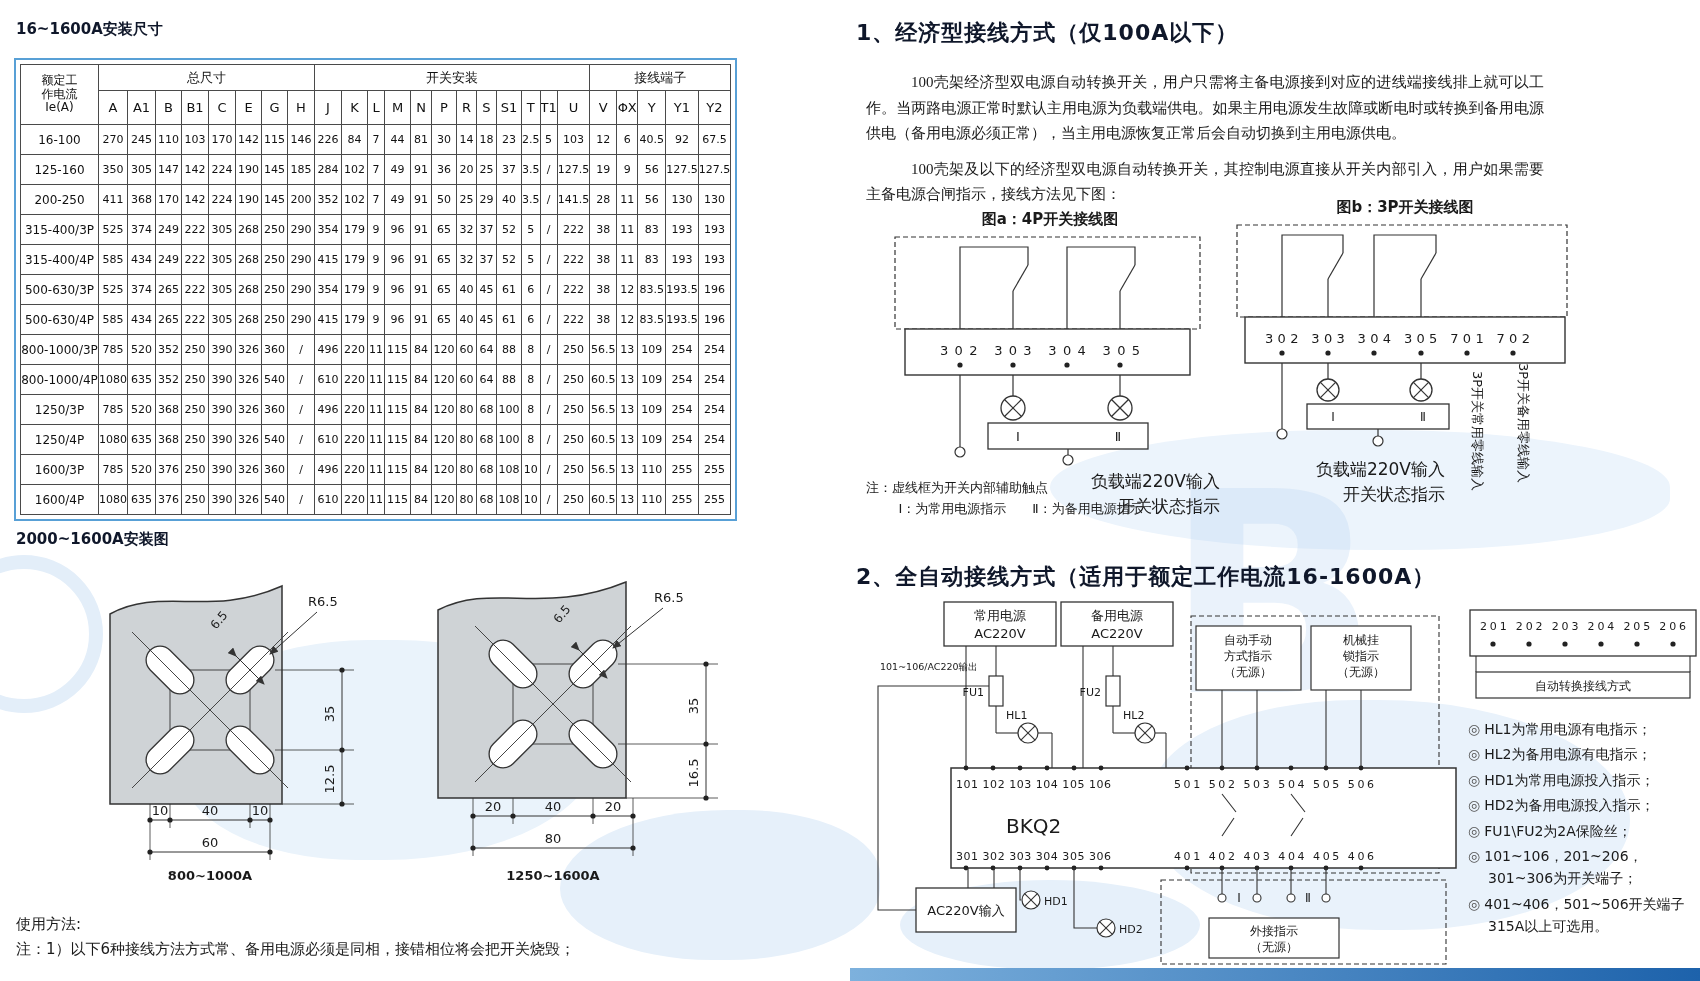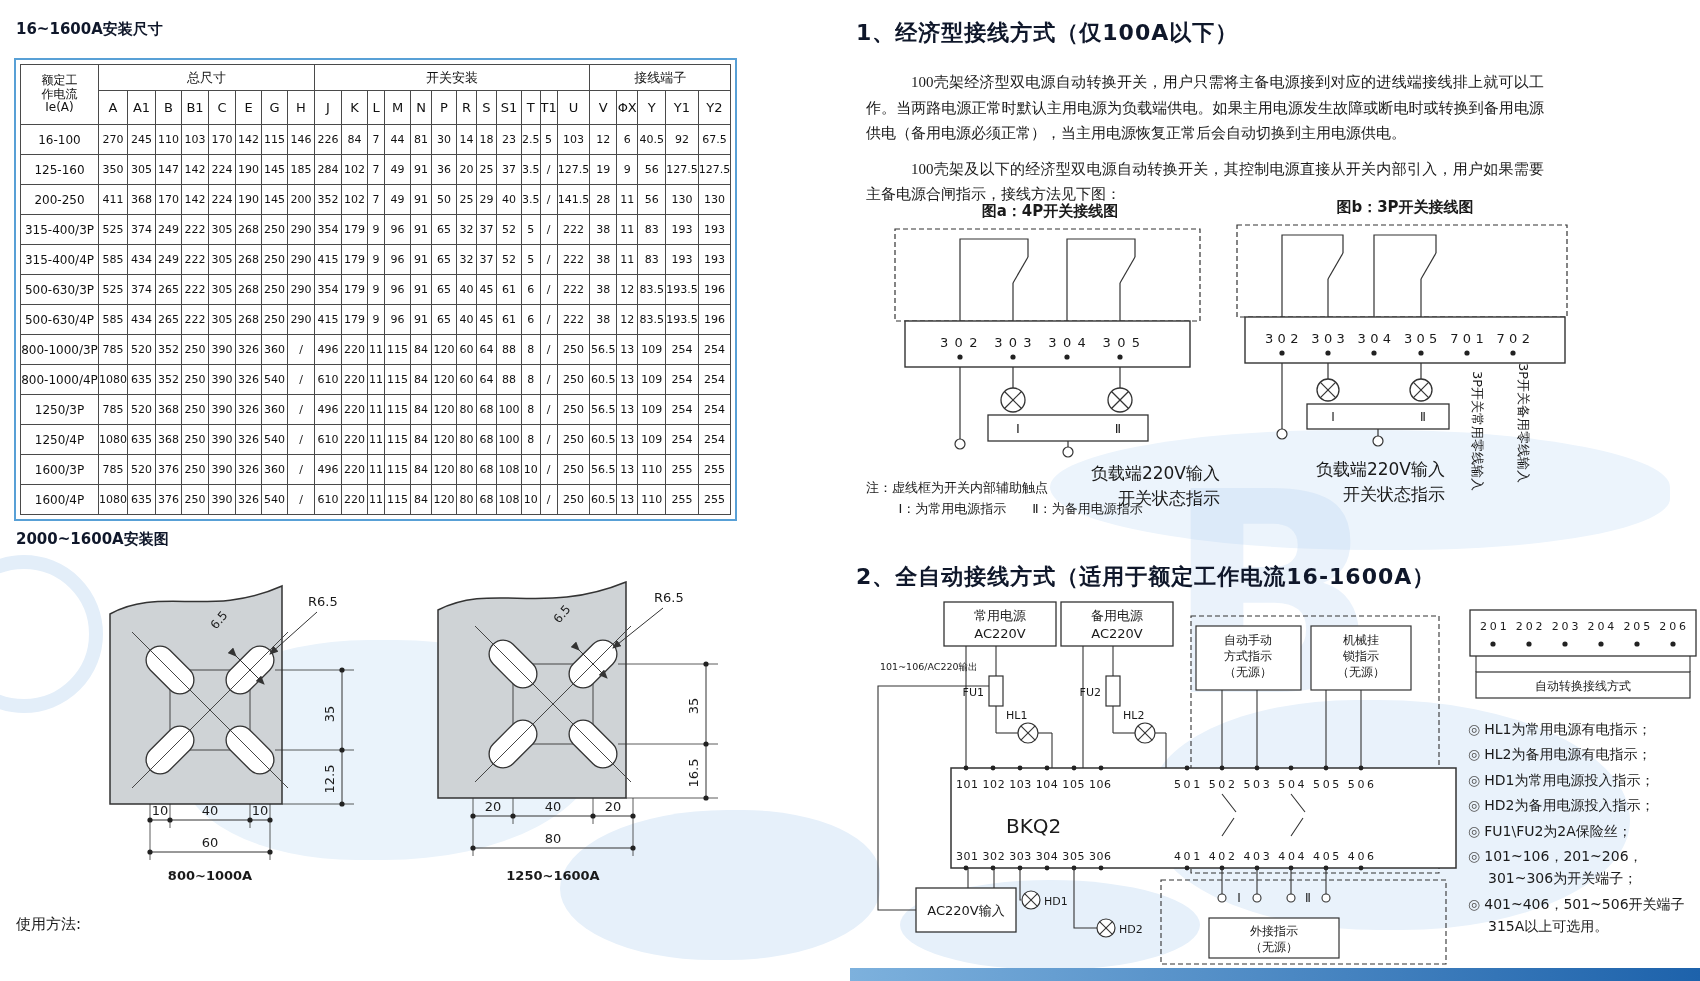--- a/index.html
+++ b/index.html
@@ -607,30 +607,31 @@
     <circle cx="298" cy="112" r="2.6" fill="#222"></circle>
       <circle cx="298" cy="192" r="2.6" fill="#222"></circle>
       <circle cx="298" cy="246" r="2.6" fill="#222"></circle>
     <text x="290" y="154" class="sv13" text-anchor="middle" transform="rotate(-90 290 154)">35</text>
     <text x="290" y="221" class="sv13" text-anchor="middle" transform="rotate(-90 290 221)">16.5</text>
     <text x="145" y="328" class="sv13 svb" text-anchor="middle">1250~1600A</text>
   </svg>
 
   <div class="layer usage" style="left:16px;top:912px;width:745px;">
     <p>使用方法:</p>
+    <p>注：1）以下6种接线方法方式常、备用电源必须是同相，接错相位将会把开关烧毁；</p>
   </div>
 
   <div class="layer blue-head h-big" style="left:856px;top:18px;">1、经济型接线方式（仅100A以下）</div>
 
   <div class="layer para" style="left:856px;top:60px;width:698px;">
     <p>100壳架经济型双电源自动转换开关，用户只需将主备电源接到对应的进线端接线排上就可以工作。当两路电源正常时默认主用电源为负载端供电。如果主用电源发生故障或断电时或转换到备用电源供电（备用电源必须正常），当主用电源恢复正常后会自动切换到主用电源供电。</p>
     <p>100壳架及以下的经济型双电源自动转换开关，其控制电源直接从开关内部引入，用户如果需要主备电源合闸指示，接线方法见下图：</p>
   </div>
 
-  <div class="layer" style="left:880px;top:202px;width:340px;">
+  <div class="layer" style="left:880px;top:210px;width:340px;">
     <div class="figtitle">图a：4P开关接线图</div>
     <svg width="340" height="234" viewBox="0 0 340 234">
       <rect x="15" y="6" width="305" height="92" fill="none" stroke="#333" stroke-width="1.2" stroke-dasharray="5 3"></rect>
       <path d="M80,98 V16 H148 V34" fill="none" stroke="#333" stroke-width="1.2"></path>
       <line x1="148" y1="34" x2="133" y2="60" stroke="#333" stroke-width="1.2"></line>
       <line x1="133" y1="60" x2="133" y2="98" stroke="#333" stroke-width="1.2"></line>
       <path d="M187,98 V16 H255 V34" fill="none" stroke="#333" stroke-width="1.2"></path>
       <line x1="255" y1="34" x2="240" y2="60" stroke="#333" stroke-width="1.2"></line>
       <line x1="240" y1="60" x2="240" y2="98" stroke="#333" stroke-width="1.2"></line>
       <rect x="25" y="98" width="285" height="46" fill="#fff" stroke="#333" stroke-width="1.4"></rect>

